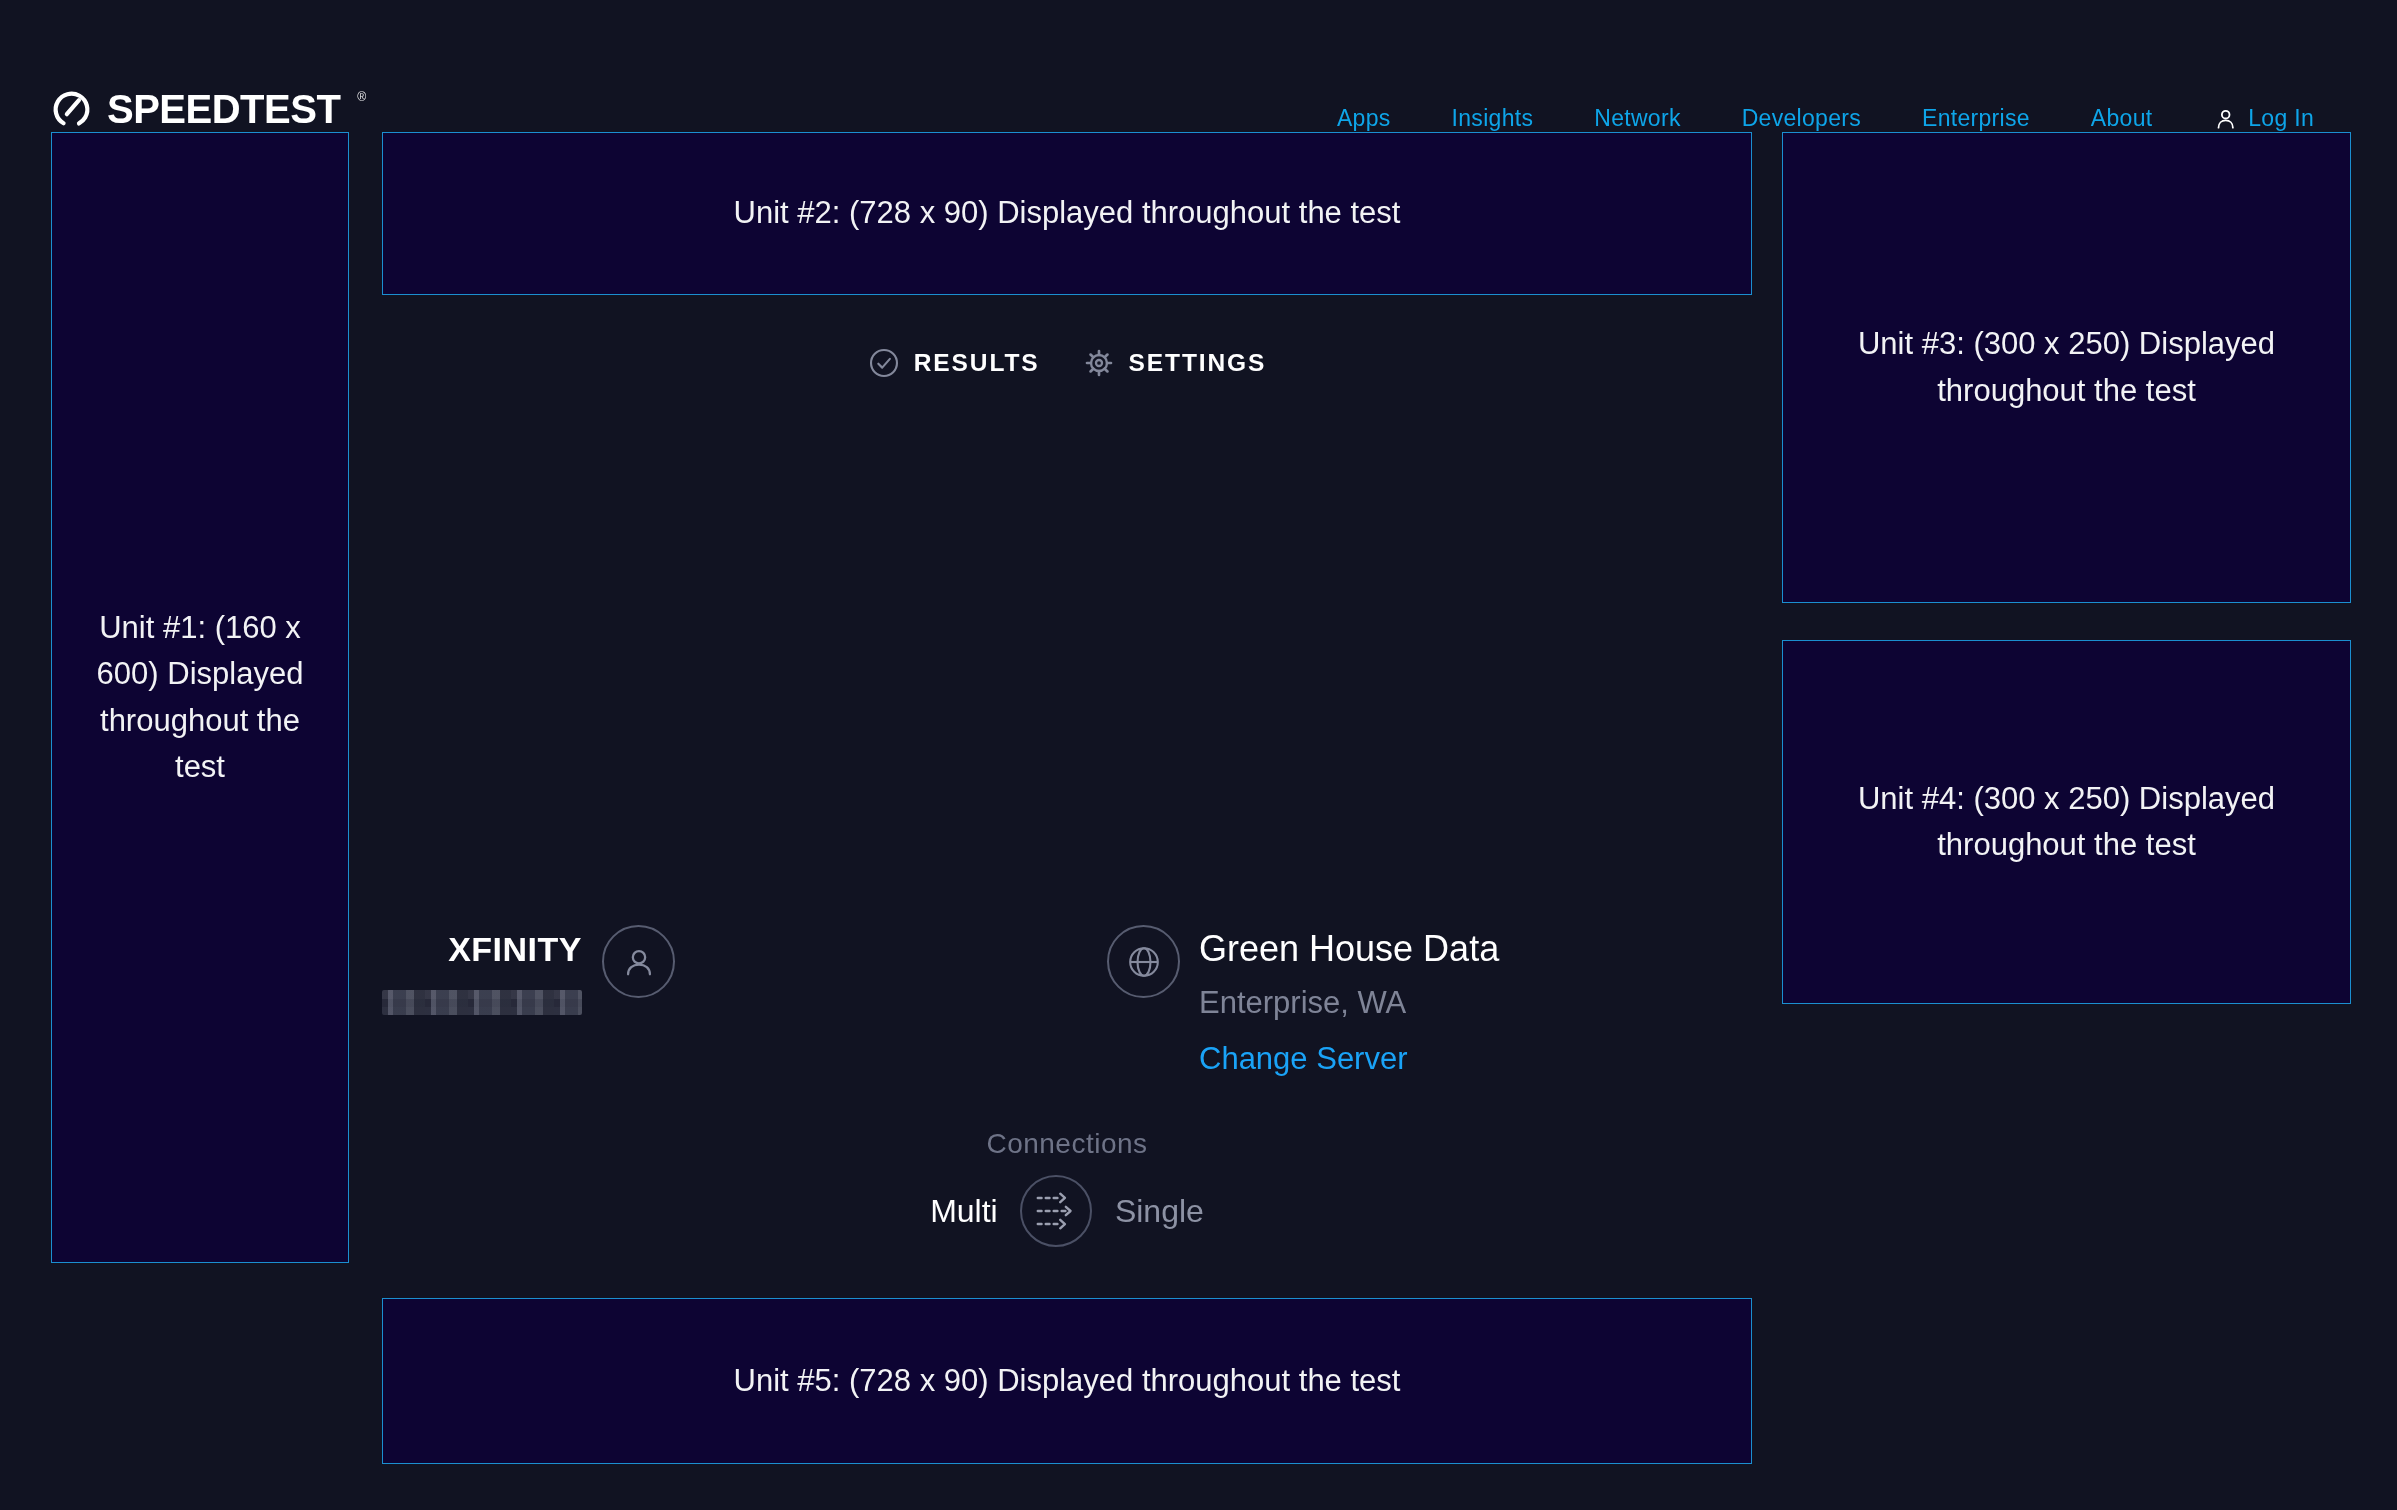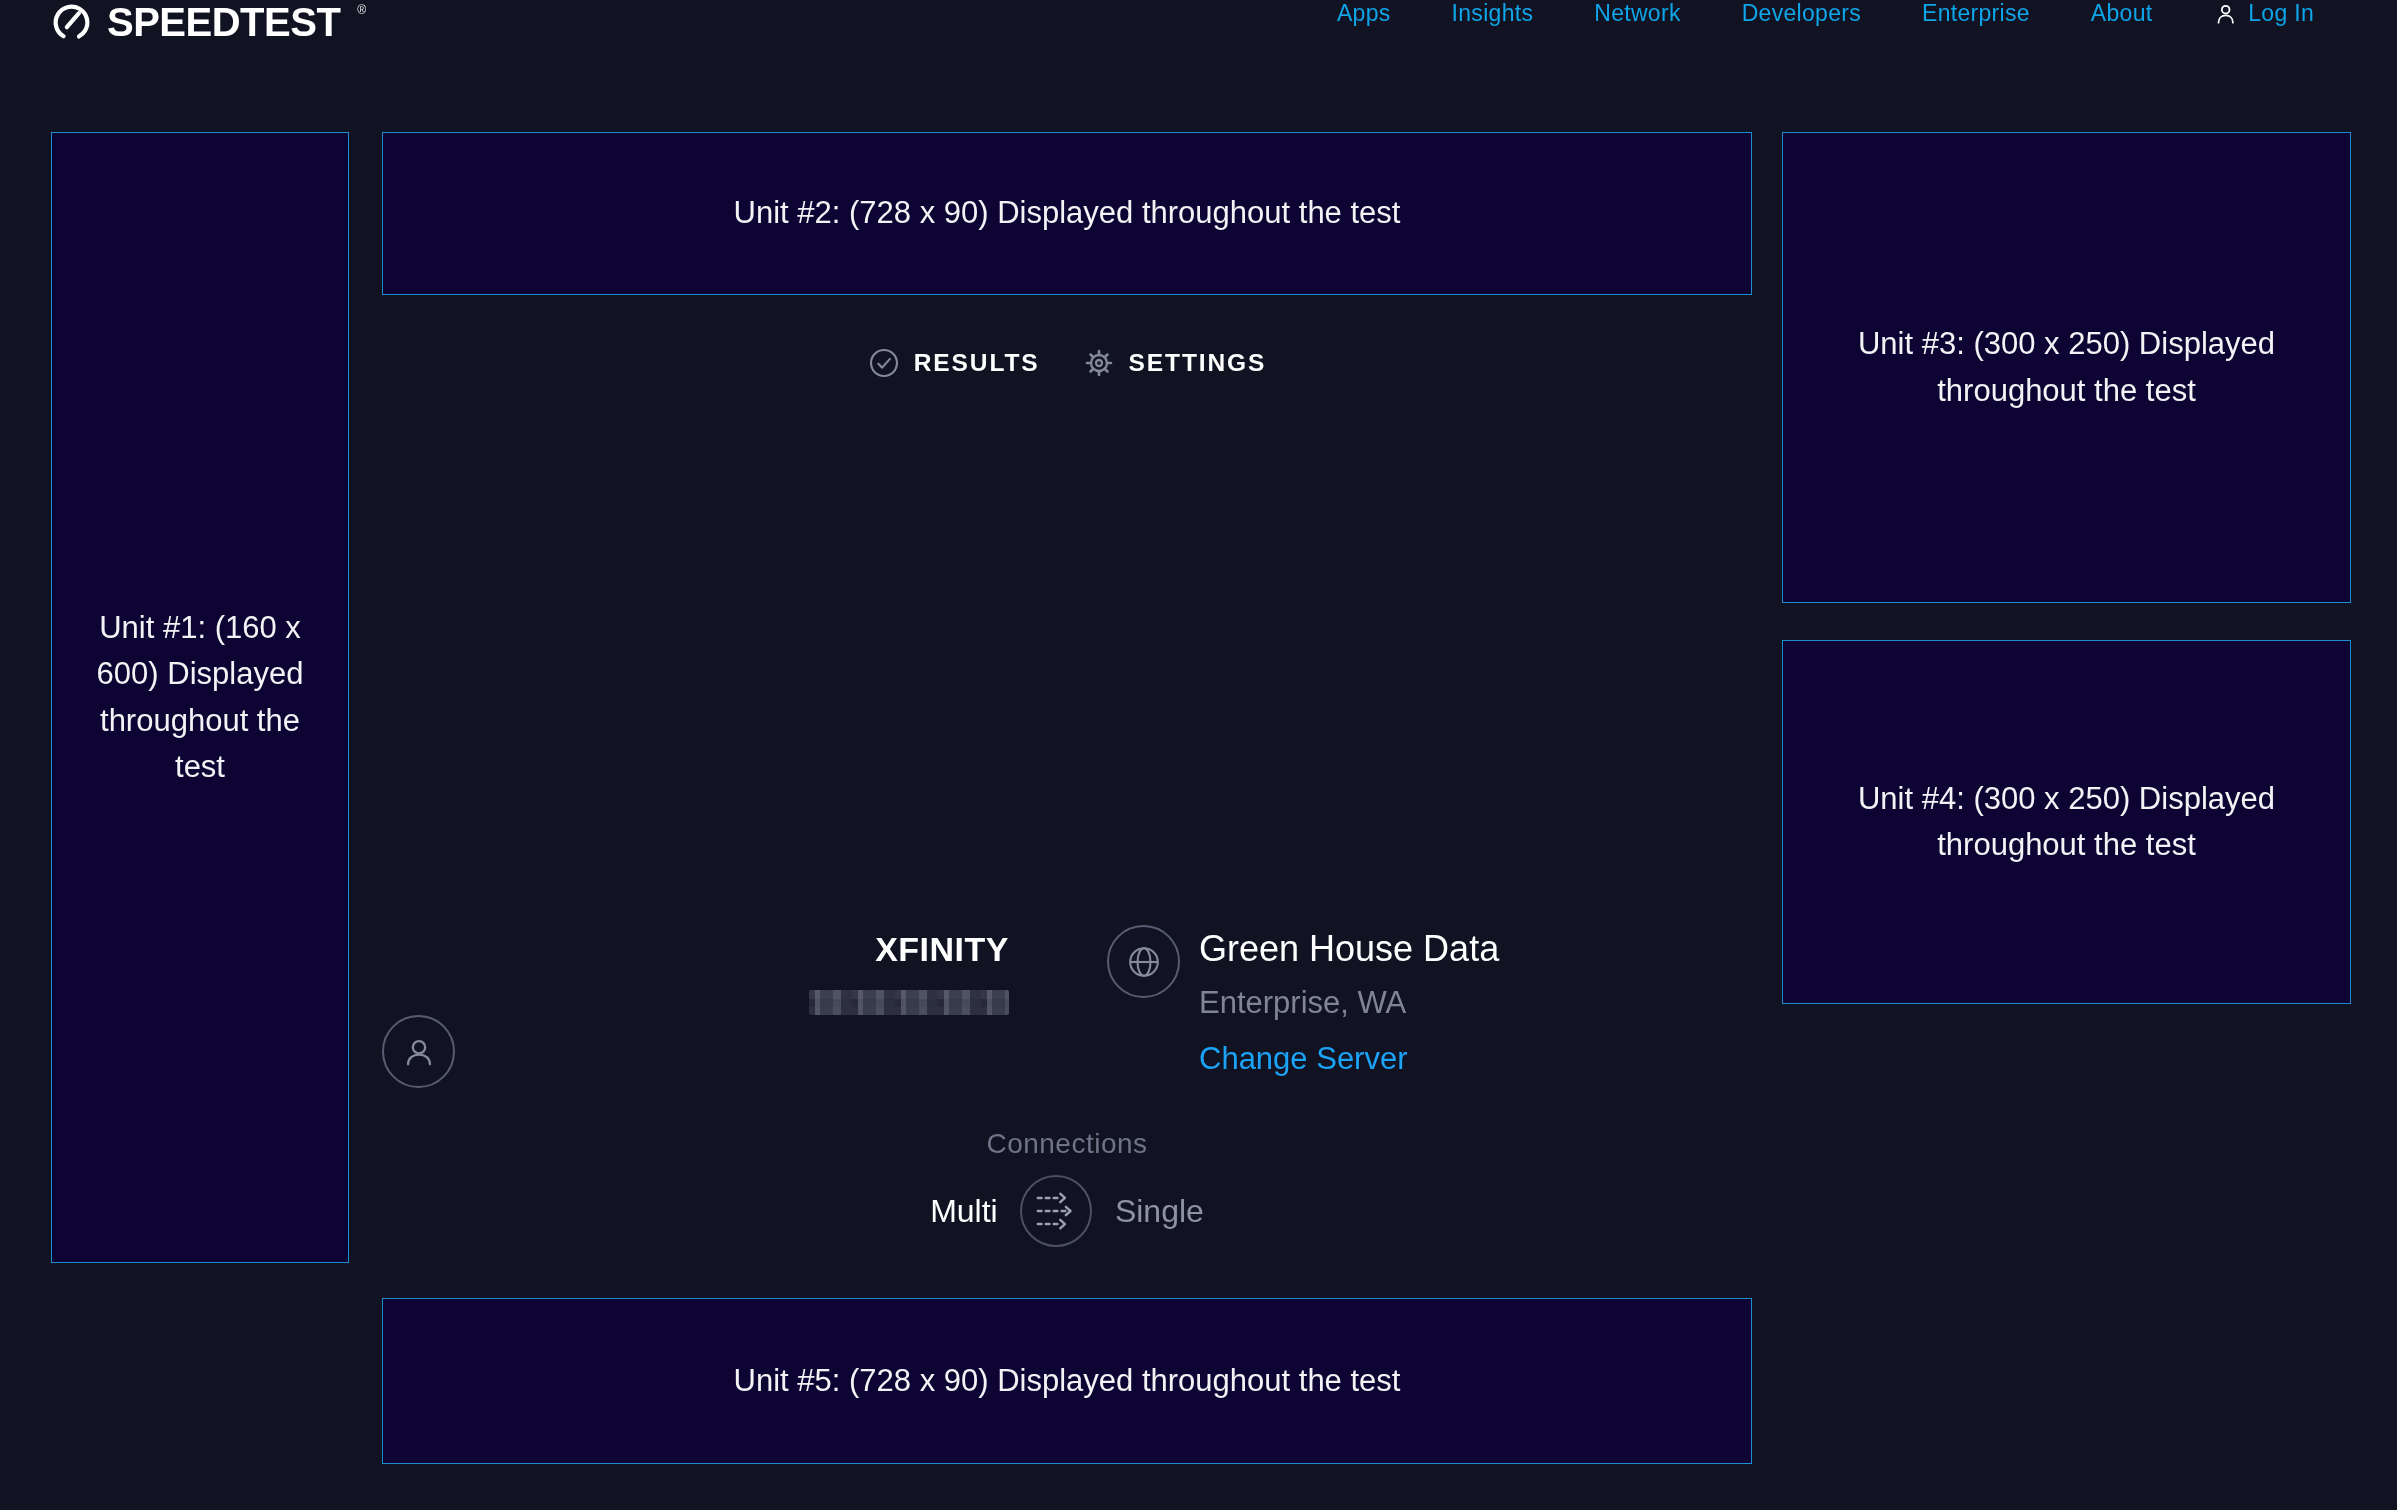--- a/index.html
+++ b/index.html
@@ -7,21 +7,21 @@
   body {
     width:2397px; height:1510px; overflow:hidden;
     font-family:"Liberation Sans","DejaVu Sans",sans-serif;
     -webkit-font-smoothing:antialiased;
   }
   #app { position:relative; width:2397px; height:1510px; background:#111322; }
 
   
   header {
     position:absolute; top:0; left:0; width:100%; height:132px;
-    display:flex; align-items:flex-start; justify-content:space-between;
+    display:flex; align-items:flex-end; justify-content:space-between;
     padding:0 83px 0 51px;
   }
   .logo { display:flex; align-items:center; gap:15px; cursor:pointer; }
   .logo-text { font-size:40px; font-weight:700; color:#ffffff; letter-spacing:-0.5px; }
   .logo-mark { color:#ffffff; font-size:12.2px; display:inline-block; transform:translateY(-13px); margin-left:1.9px; opacity:.9; }
   nav { display:flex; align-items:center; gap:61px; }
   nav .nav-link { color:#0ea5e9; font-size:23px; text-decoration:none; cursor:pointer; letter-spacing:0.3px; }
   .login { display:flex; align-items:center; gap:9.4px; }
 
   
@@ -50,21 +50,21 @@
   .go-btn { position:absolute; left:883px; top:493px; width:367px; height:367px; border-radius:50%; cursor:pointer; }
   .go-btn svg { position:absolute; left:0; top:0; }
   .go-label {
     position:absolute; inset:0; display:flex; align-items:center; justify-content:center;
     font-size:83px; font-weight:700; letter-spacing:2.8px; color:#ffffff; padding-left:3.8px;
   }
 
   
   .conn-info { position:absolute; left:382px; top:925px; width:1370px; display:flex; }
   .conn-half { width:50%; display:flex; }
-  .conn-half.isp { justify-content:flex-start; padding-right:38px;flex-direction:column; }
+  .conn-half.isp { justify-content:flex-start; padding-right:38px; }
   .conn-half.server { padding-left:40px; }
   .isp-texts { text-align:right; margin-right:20px; padding-top:4.7px; }
   .isp-name { font-size:34px; font-weight:600; color:#ffffff; letter-spacing:0.5px; }
   .ip-blur {
     height:25.4px; width:200px; margin-top:21px; margin-left:auto; border-radius:1.9px;
     opacity:.85; filter:blur(0.7px);
     background:
       repeating-linear-gradient(90deg, rgba(130,134,152,0) 0 5.6px, rgba(130,134,152,.55) 5.6px 11.3px, rgba(70,74,92,.7) 11.3px 24.5px, rgba(150,154,170,.35) 24.5px 32px, rgba(50,53,68,.8) 32px 43px),
       repeating-linear-gradient(180deg, rgba(160,163,178,.3) 0 8.5px, rgba(60,63,80,.6) 8.5px 17px, rgba(100,104,122,.4) 17px 25.4px);
   }

